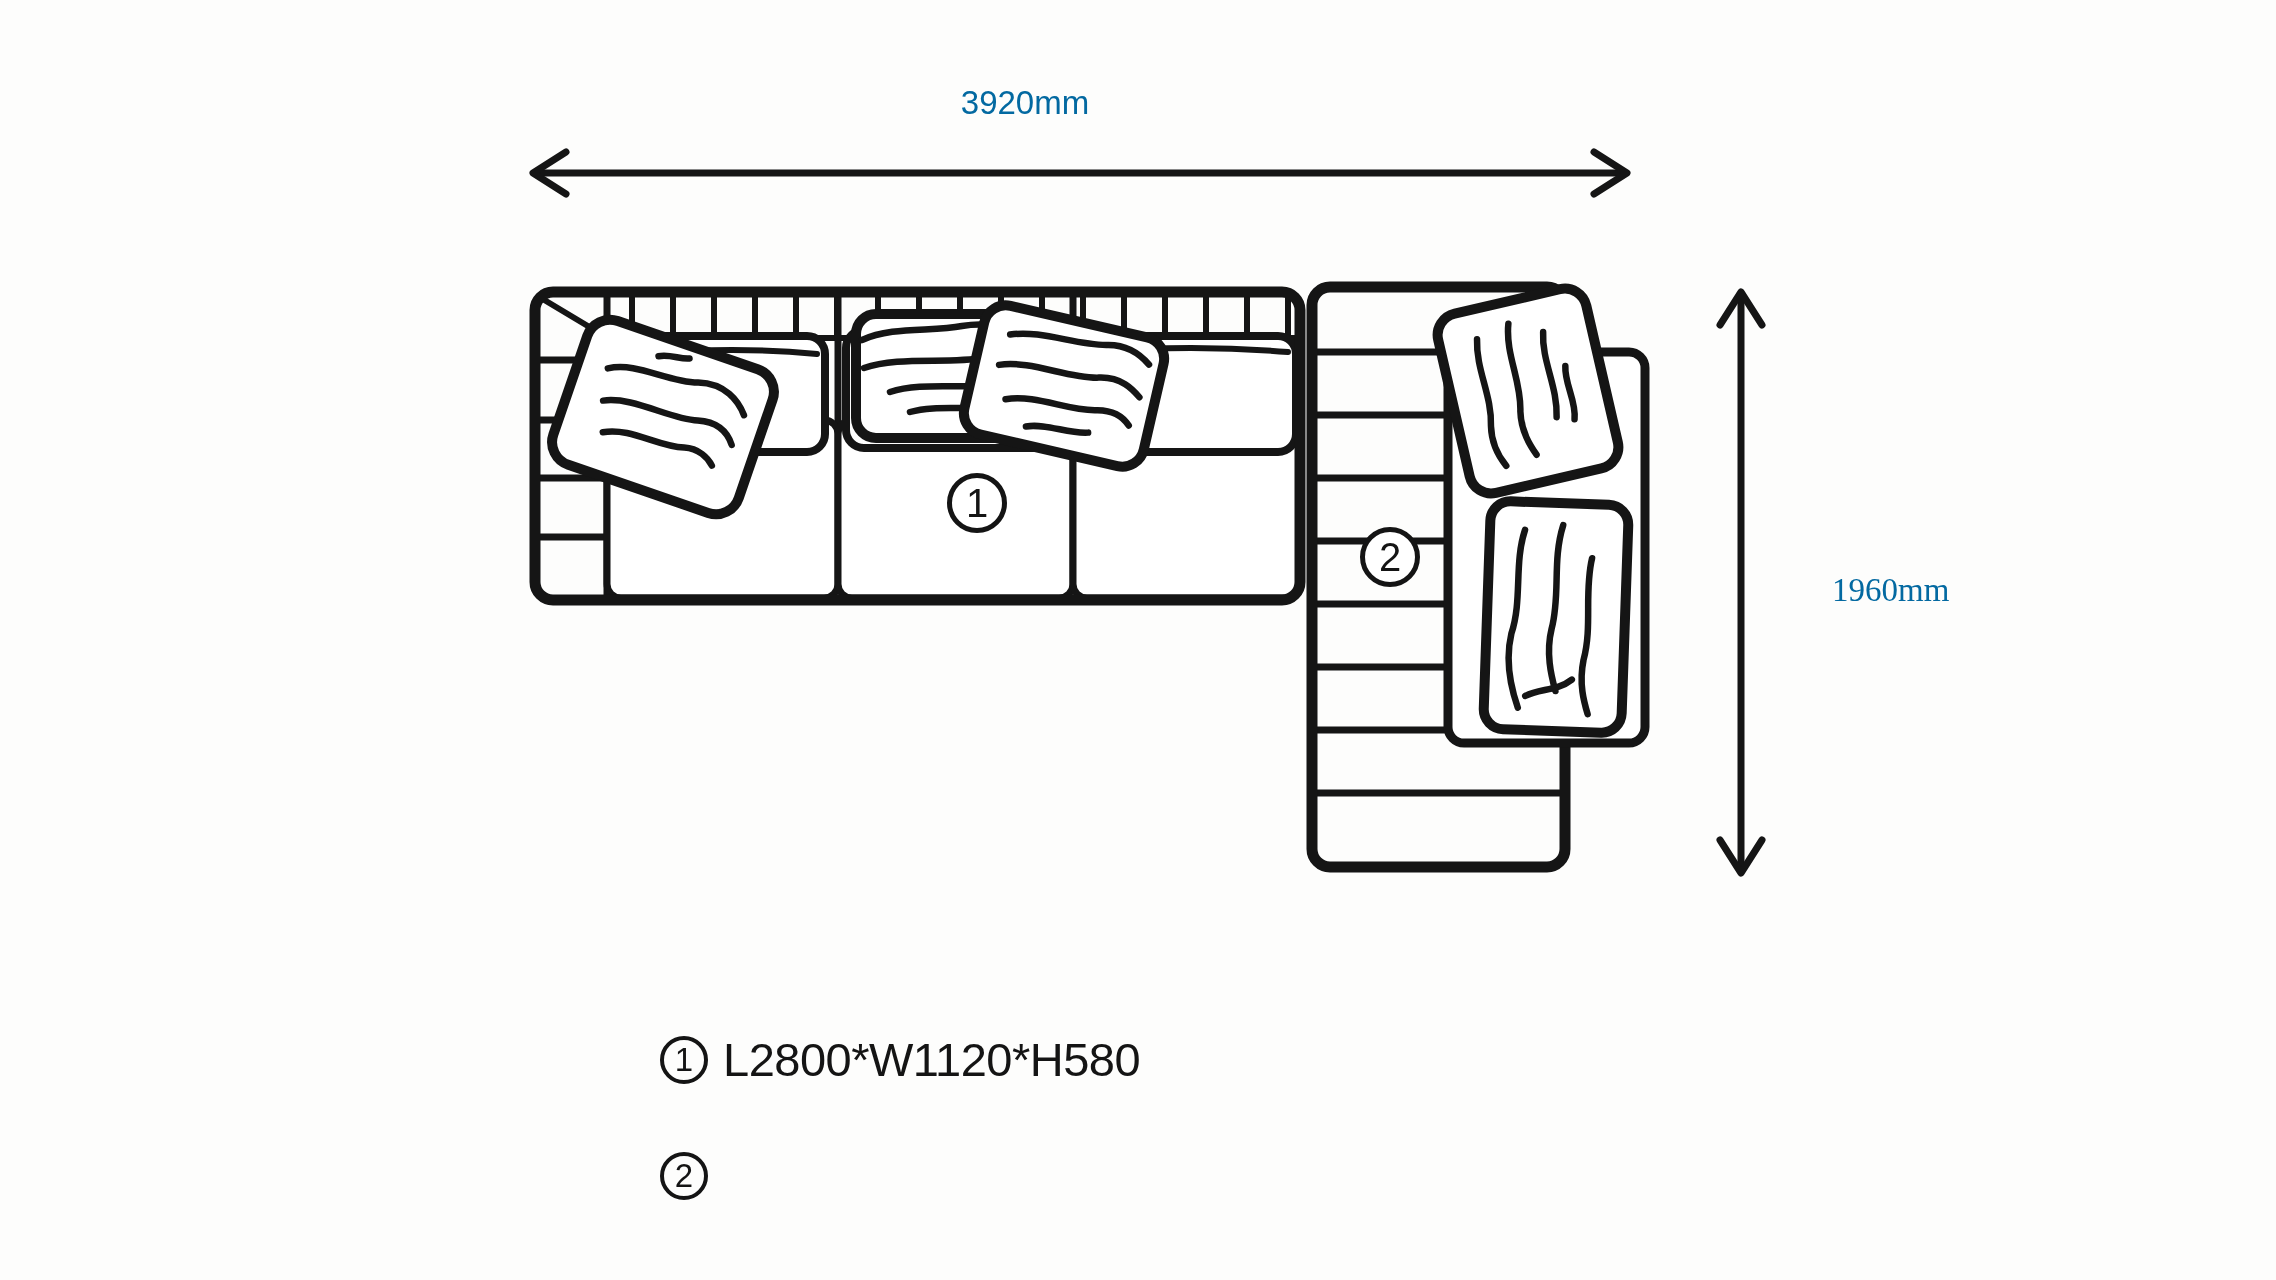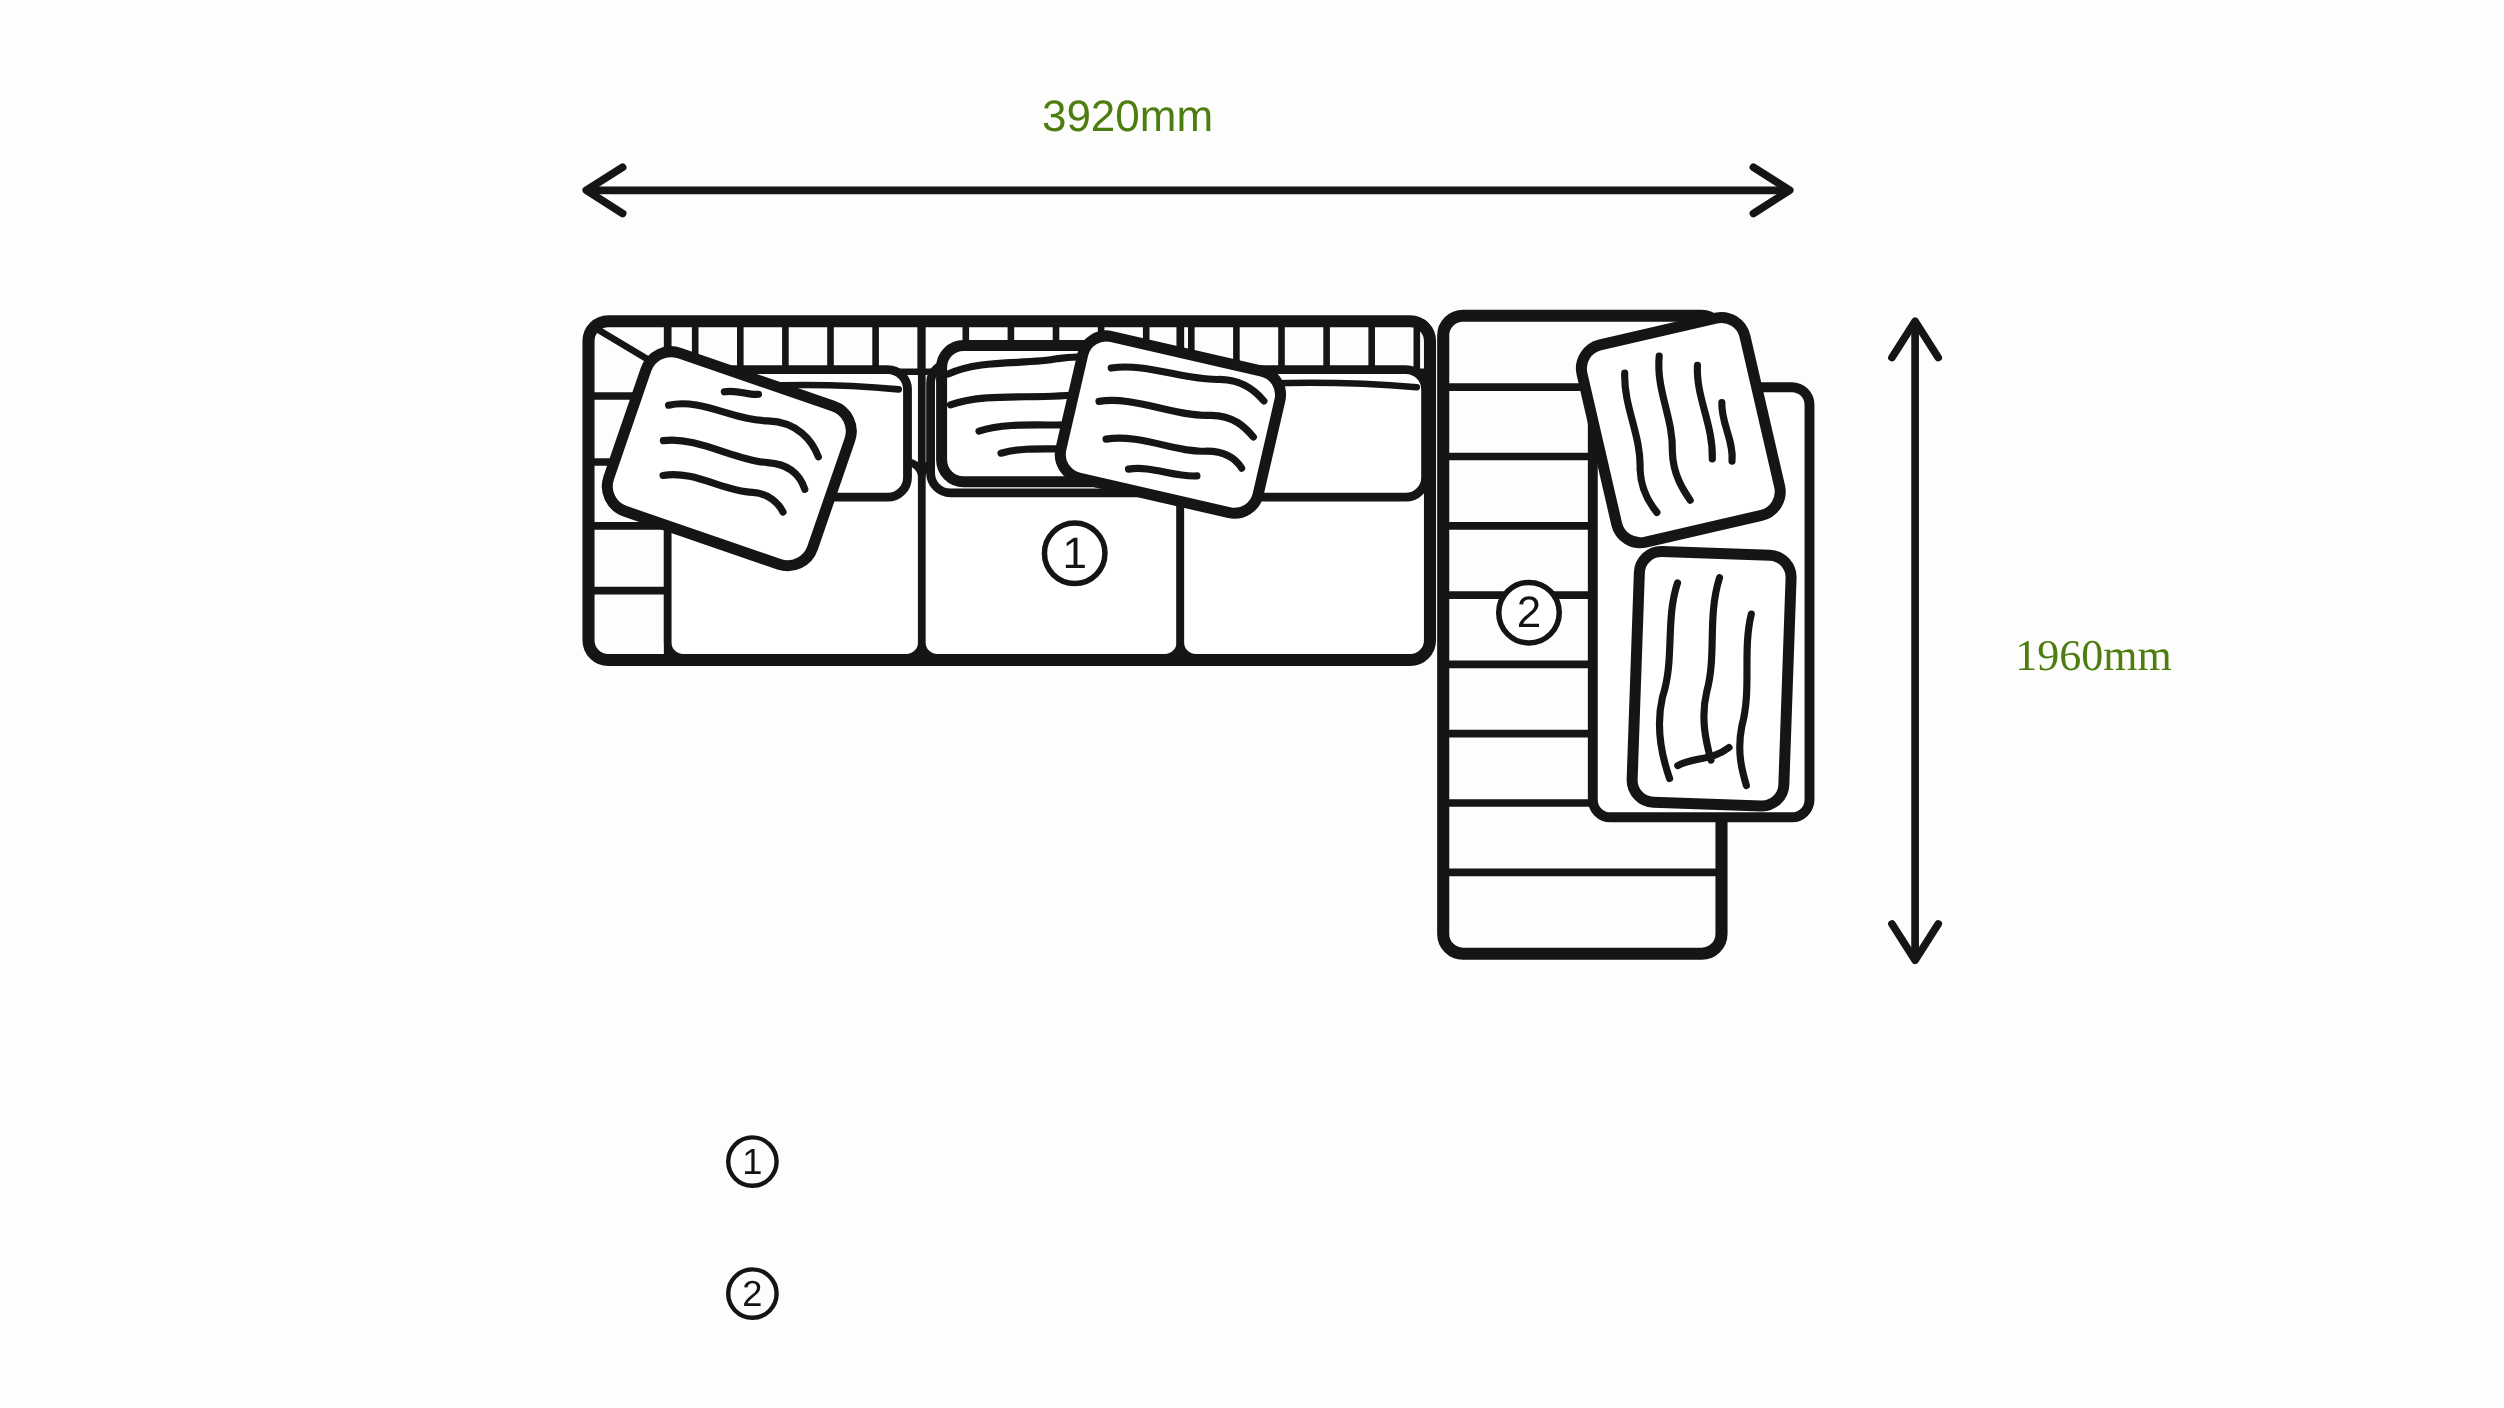--- a/index.html
+++ b/index.html
@@ -4,21 +4,21 @@
 <style>
   html,body{margin:0;padding:0;background:#ffffff;}
   .stage{
     position:relative;width:2276px;height:1280px;overflow:hidden;
     background:#fdfdfc;
     font-family:"Liberation Sans","DejaVu Sans",sans-serif;
     color:#141414;
   }
   .drawing{position:absolute;left:0;top:0;}
   .dim-label{
-    position:absolute;font-size:40px;color:#4d7c0f;
+    position:absolute;font-size:33px;color:#0369a1;
     white-space:nowrap;letter-spacing:0px;
   }
   .dim-label.w{left:835px;top:84px;width:380px;text-align:center;}
   .dim-label.d{left:1832px;top:572px;font-family:Liberation Serif, serif;}
   .badge{
     position:absolute;display:flex;align-items:center;justify-content:center;
     border-radius:50%;background:#ffffff;border:5px solid #141414;
     box-sizing:border-box;font-size:40px;color:#141414;
   }
   .badge.in-diagram{width:60px;height:60px;}
@@ -158,18 +158,19 @@
   </svg>
 
   <div class="dim-label w">3920mm</div>
   <div class="dim-label d">1960mm</div>
 
   <div class="badge in-diagram b1">1</div>
   <div class="badge in-diagram b2">2</div>
 
   <div class="legend-row r1">
     <span class="legend-badge">1</span>
+    <span class="legend-text">L2800*W1120*H580</span>
   </div>
   <div class="legend-row r2">
     <span class="legend-badge">2</span>
   </div>
 
 </div>
 
 </body></html>

